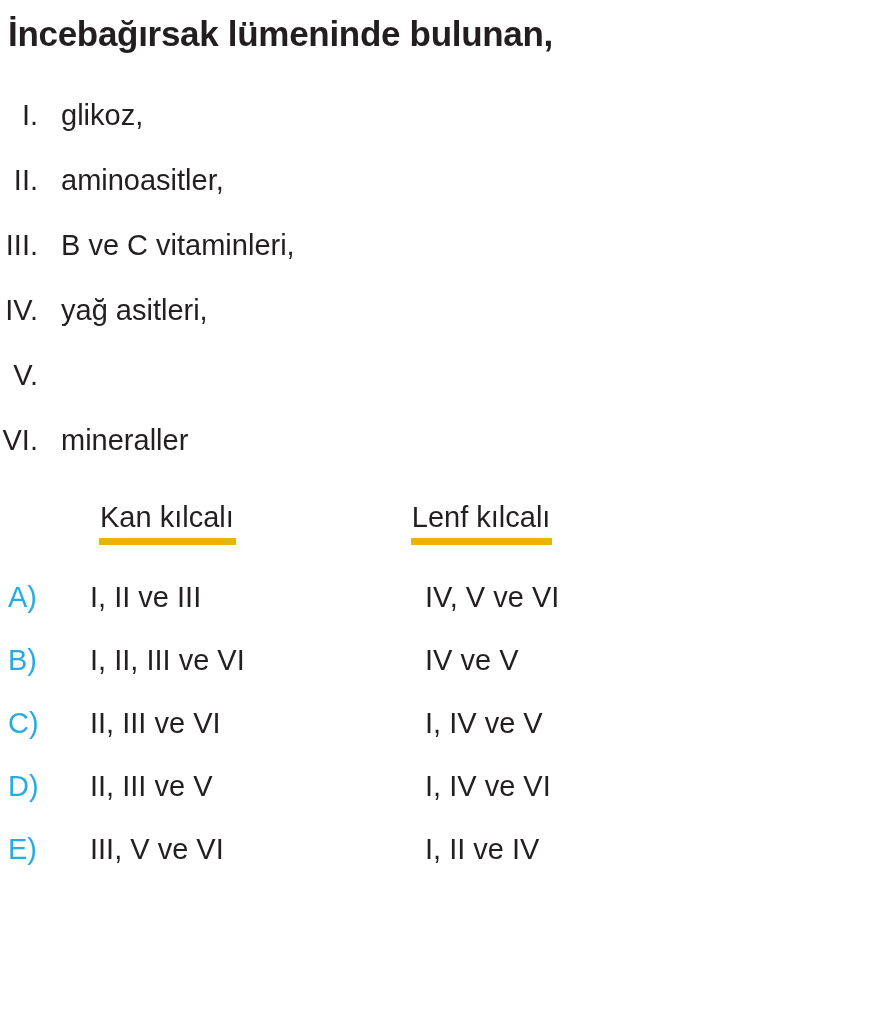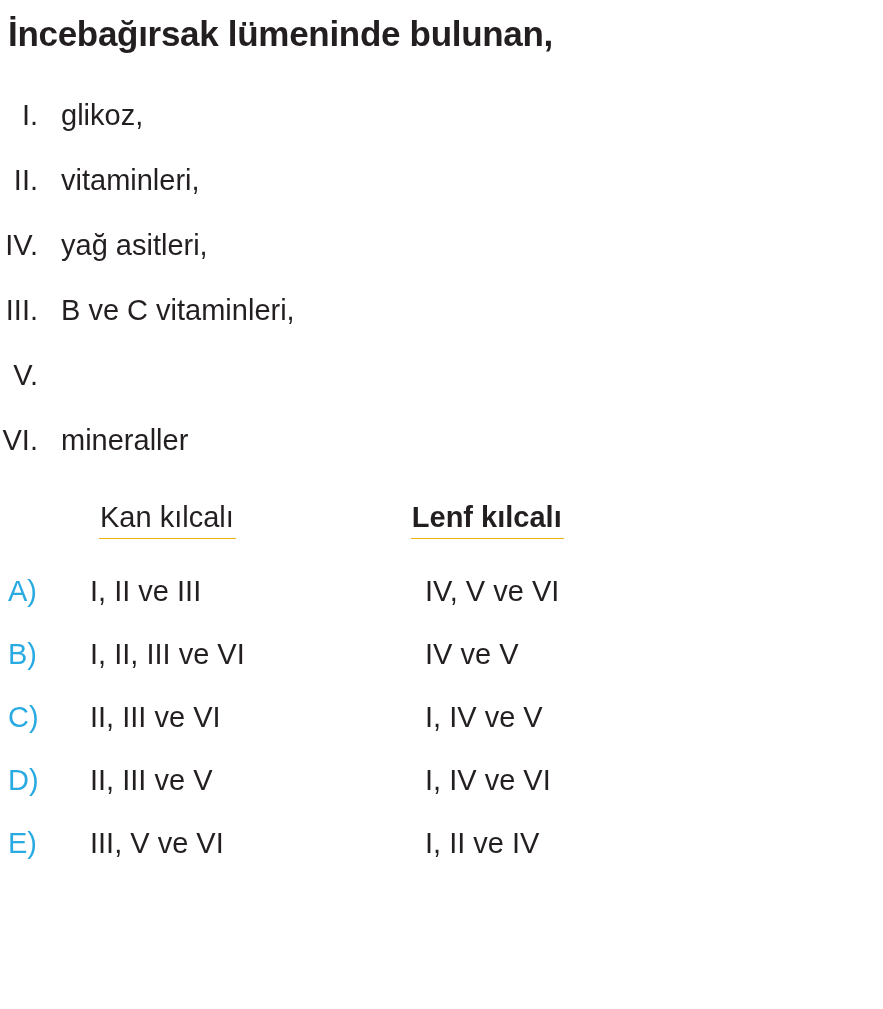--- a/index.html
+++ b/index.html
@@ -46,25 +46,25 @@
   .stem-line.justified { text-align: justify; text-align-last: justify; }
 
   .header-row {
     display: flex;
     margin-top: 44px;
     font-size: 29px;
     line-height: 32px;
   }
   .col-header {
     display: inline-block;
-    border-bottom: 1px solid #eab308;
+    border-bottom: 7px solid #eab308;
     padding: 0 2px 5px 1px;
   }
   .col-header.kan  { margin-left: 99px; }
-  .col-header.lenf { margin-left: 175px; font-weight: bold; }
+  .col-header.lenf { margin-left: 175px; }
 
   .options { margin-top: 36px; }
   .option-row {
     display: flex;
     align-items: baseline;
     font-size: 29px;
     line-height: 33px;
     margin-bottom: 30px;
   }
   .option-letter {
@@ -85,29 +85,29 @@
 
   <div class="intro">İncebağırsak lümeninde bulunan,</div>
 
   <div class="roman-list">
     <div class="roman-item">
       <span class="numeral">I.</span>
       <span class="item-text">glikoz,</span>
     </div>
     <div class="roman-item">
       <span class="numeral">II.</span>
-      <span class="item-text">vitaminleri,</span>
+      <span class="item-text">aminoasitler,</span>
+    </div>
+    <div class="roman-item">
+      <span class="numeral">III.</span>
+      <span class="item-text">B ve C vitaminleri,</span>
     </div>
     <div class="roman-item">
       <span class="numeral">IV.</span>
       <span class="item-text">yağ asitleri,</span>
-    </div>
-    <div class="roman-item">
-      <span class="numeral">III.</span>
-      <span class="item-text">B ve C vitaminleri,</span>
     </div>
     <div class="roman-item">
       <span class="numeral">V.</span>
     </div>
     <div class="roman-item">
       <span class="numeral">VI.</span>
       <span class="item-text">mineraller</span>
     </div>
   </div>
 

